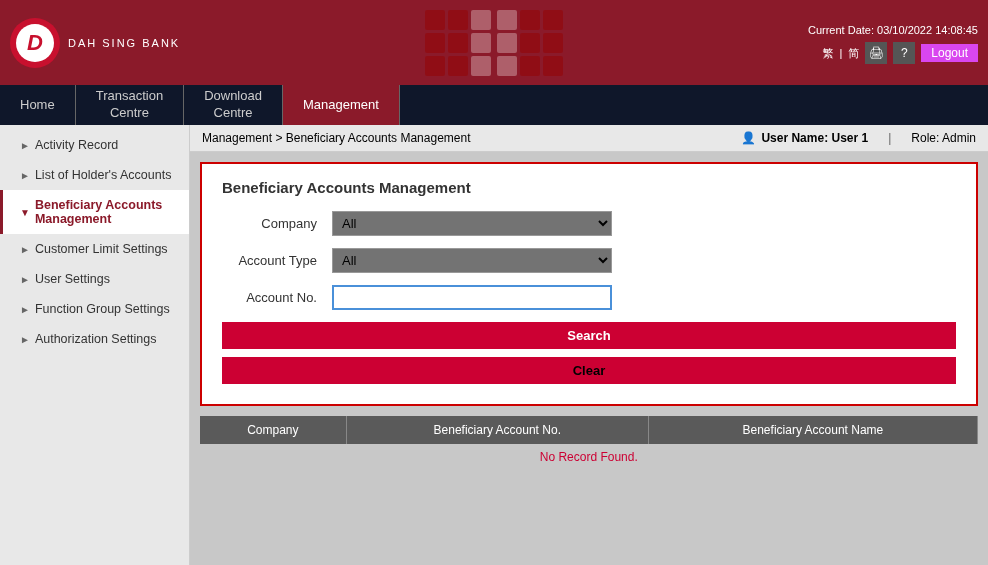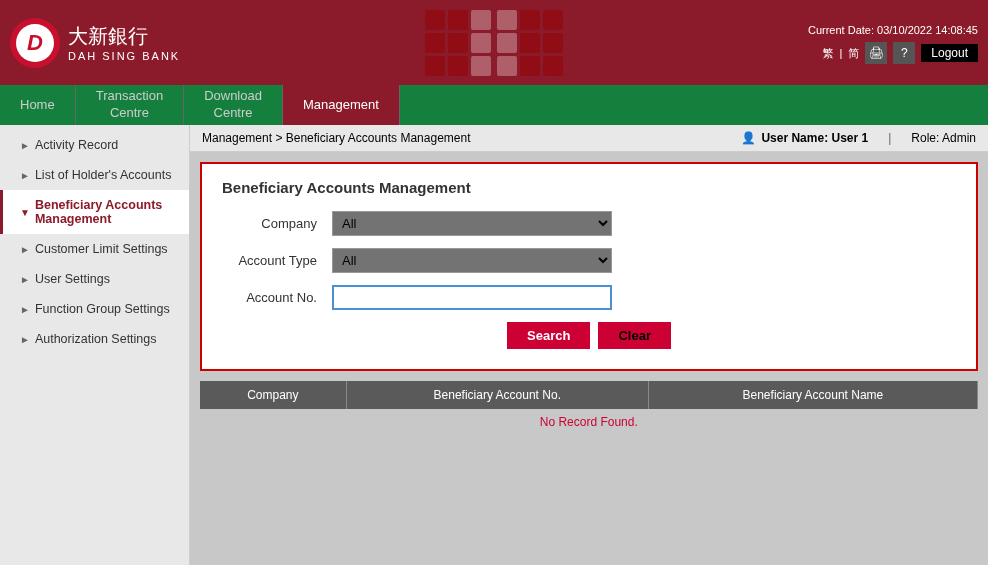--- a/index.html
+++ b/index.html
@@ -1,24 +1,24 @@
 <!DOCTYPE html>
 <html><head>
   <meta charset="utf-8">
   <style>
     * { margin: 0; padding: 0; box-sizing: border-box; }
     body { font-family: Arial, sans-serif; font-size: 13px; background: #d0d0d0; width: 988px; min-height: 565px; }
 
     
     .header { background: #8b1a2a; display: flex; align-items: center; justify-content: space-between; padding: 0 10px; height: 85px; }
     .header-icon-btn { background: #555; color: white; border: none; width: 22px; height: 22px; cursor: pointer; font-size: 12px; display: flex; align-items: center; justify-content: center; }
-    .logout-btn { background: #000000; color: white; border: none; padding: 2px 10px; cursor: pointer; font-size: 12px; }
-
-    
-    .nav { background: #15803d; display: flex; height: 40px; }
+    .logout-btn { background: #d946ef; color: white; border: none; padding: 2px 10px; cursor: pointer; font-size: 12px; }
+
+    
+    .nav { background: #0f172a; display: flex; height: 40px; }
     .nav-item { color: #ccc; padding: 0 20px; display: flex; align-items: center; justify-content: center; cursor: pointer; font-size: 13px; text-align: center; line-height: 1.2; border-right: 1px solid #666; }
     .nav-item.active { background: #8b1a2a; color: white; }
     .nav-item.highlight { background: #8b1a2a; color: white; }
 
     
     .content-wrapper { display: flex; min-height: calc(565px - 125px); }
 
     
     .sidebar { width: 190px; background: #e8e8e8; border-right: 1px solid #ccc; padding-top: 5px; flex-shrink: 0; }
     .sidebar-item { padding: 8px 10px 8px 20px; cursor: pointer; color: #333; font-size: 12.5px; display: flex; align-items: center; gap: 5px; }
@@ -33,21 +33,21 @@
     .main-content { padding: 10px; }
 
     
     .form-panel { background: white; border: 2px solid #cc0000; padding: 15px 20px 20px; margin-bottom: 10px; }
     .form-panel-title { font-size: 15px; font-weight: bold; color: #333; margin-bottom: 15px; }
     .form-row { display: flex; align-items: center; margin-bottom: 12px; }
     .form-label { width: 110px; color: #333; font-size: 13px; text-align: right; padding-right: 15px; }
     .form-control-wrap { flex: 1; max-width: 280px; }
     select.form-select { width: 100%; padding: 3px 5px; border: 1px solid #999; font-size: 13px; background: #737373; cursor: pointer; }
     input.form-input { width: 100%; padding: 3px 5px; border: 2px solid #4a90d9; font-size: 13px; outline: none; }
-    .form-buttons { display: flex; justify-content: center; gap: 8px; margin-top: 10px; }
+    .form-buttons { display: flex; justify-content: center; gap: 8px; margin-top: 10px; flex-direction: column; }
     .btn-search { background: #cc0033; color: white; border: none; padding: 6px 20px; font-size: 13px; cursor: pointer; font-weight: bold; }
     .btn-clear { background: #cc0033; color: #000000; border: none; padding: 6px 20px; font-size: 13px; cursor: pointer; font-weight: bold; }
 
     
     .results-table { width: 100%; border-collapse: collapse; }
     .results-table th { background: #5a5a5a; color: white; padding: 7px 10px; font-size: 12px; font-weight: normal; text-align: center; border-right: 1px solid #888; }
     .results-table td { padding: 6px 10px; font-size: 12px; }
     .no-record { color: #cc0033; font-size: 13px; text-align: center; padding: 15px; }
 
     
@@ -66,21 +66,20 @@
 <body>
 
 <div class="header">
   <div class="dah-sing-logo">
     <div class="ds-circle">
       <div class="ds-inner">
         <span class="ds-d">D</span>
       </div>
     </div>
     <div>
-      <span class="chinese" style="color:white;font-size:20px;font-family:'Microsoft YaHei',Arial;display:block;">大新銀行</span>
       <span style="color:white;font-size:11px;letter-spacing:2px;display:block;">DAH SING BANK</span>
     </div>
   </div>
 
   <div style="display:flex;gap:6px;">
     <div class="grid-pattern">
       <div class="grid-cell dark"></div>
         <div class="grid-cell dark"></div>
         <div class="grid-cell"></div>
       <div class="grid-cell dark"></div>

